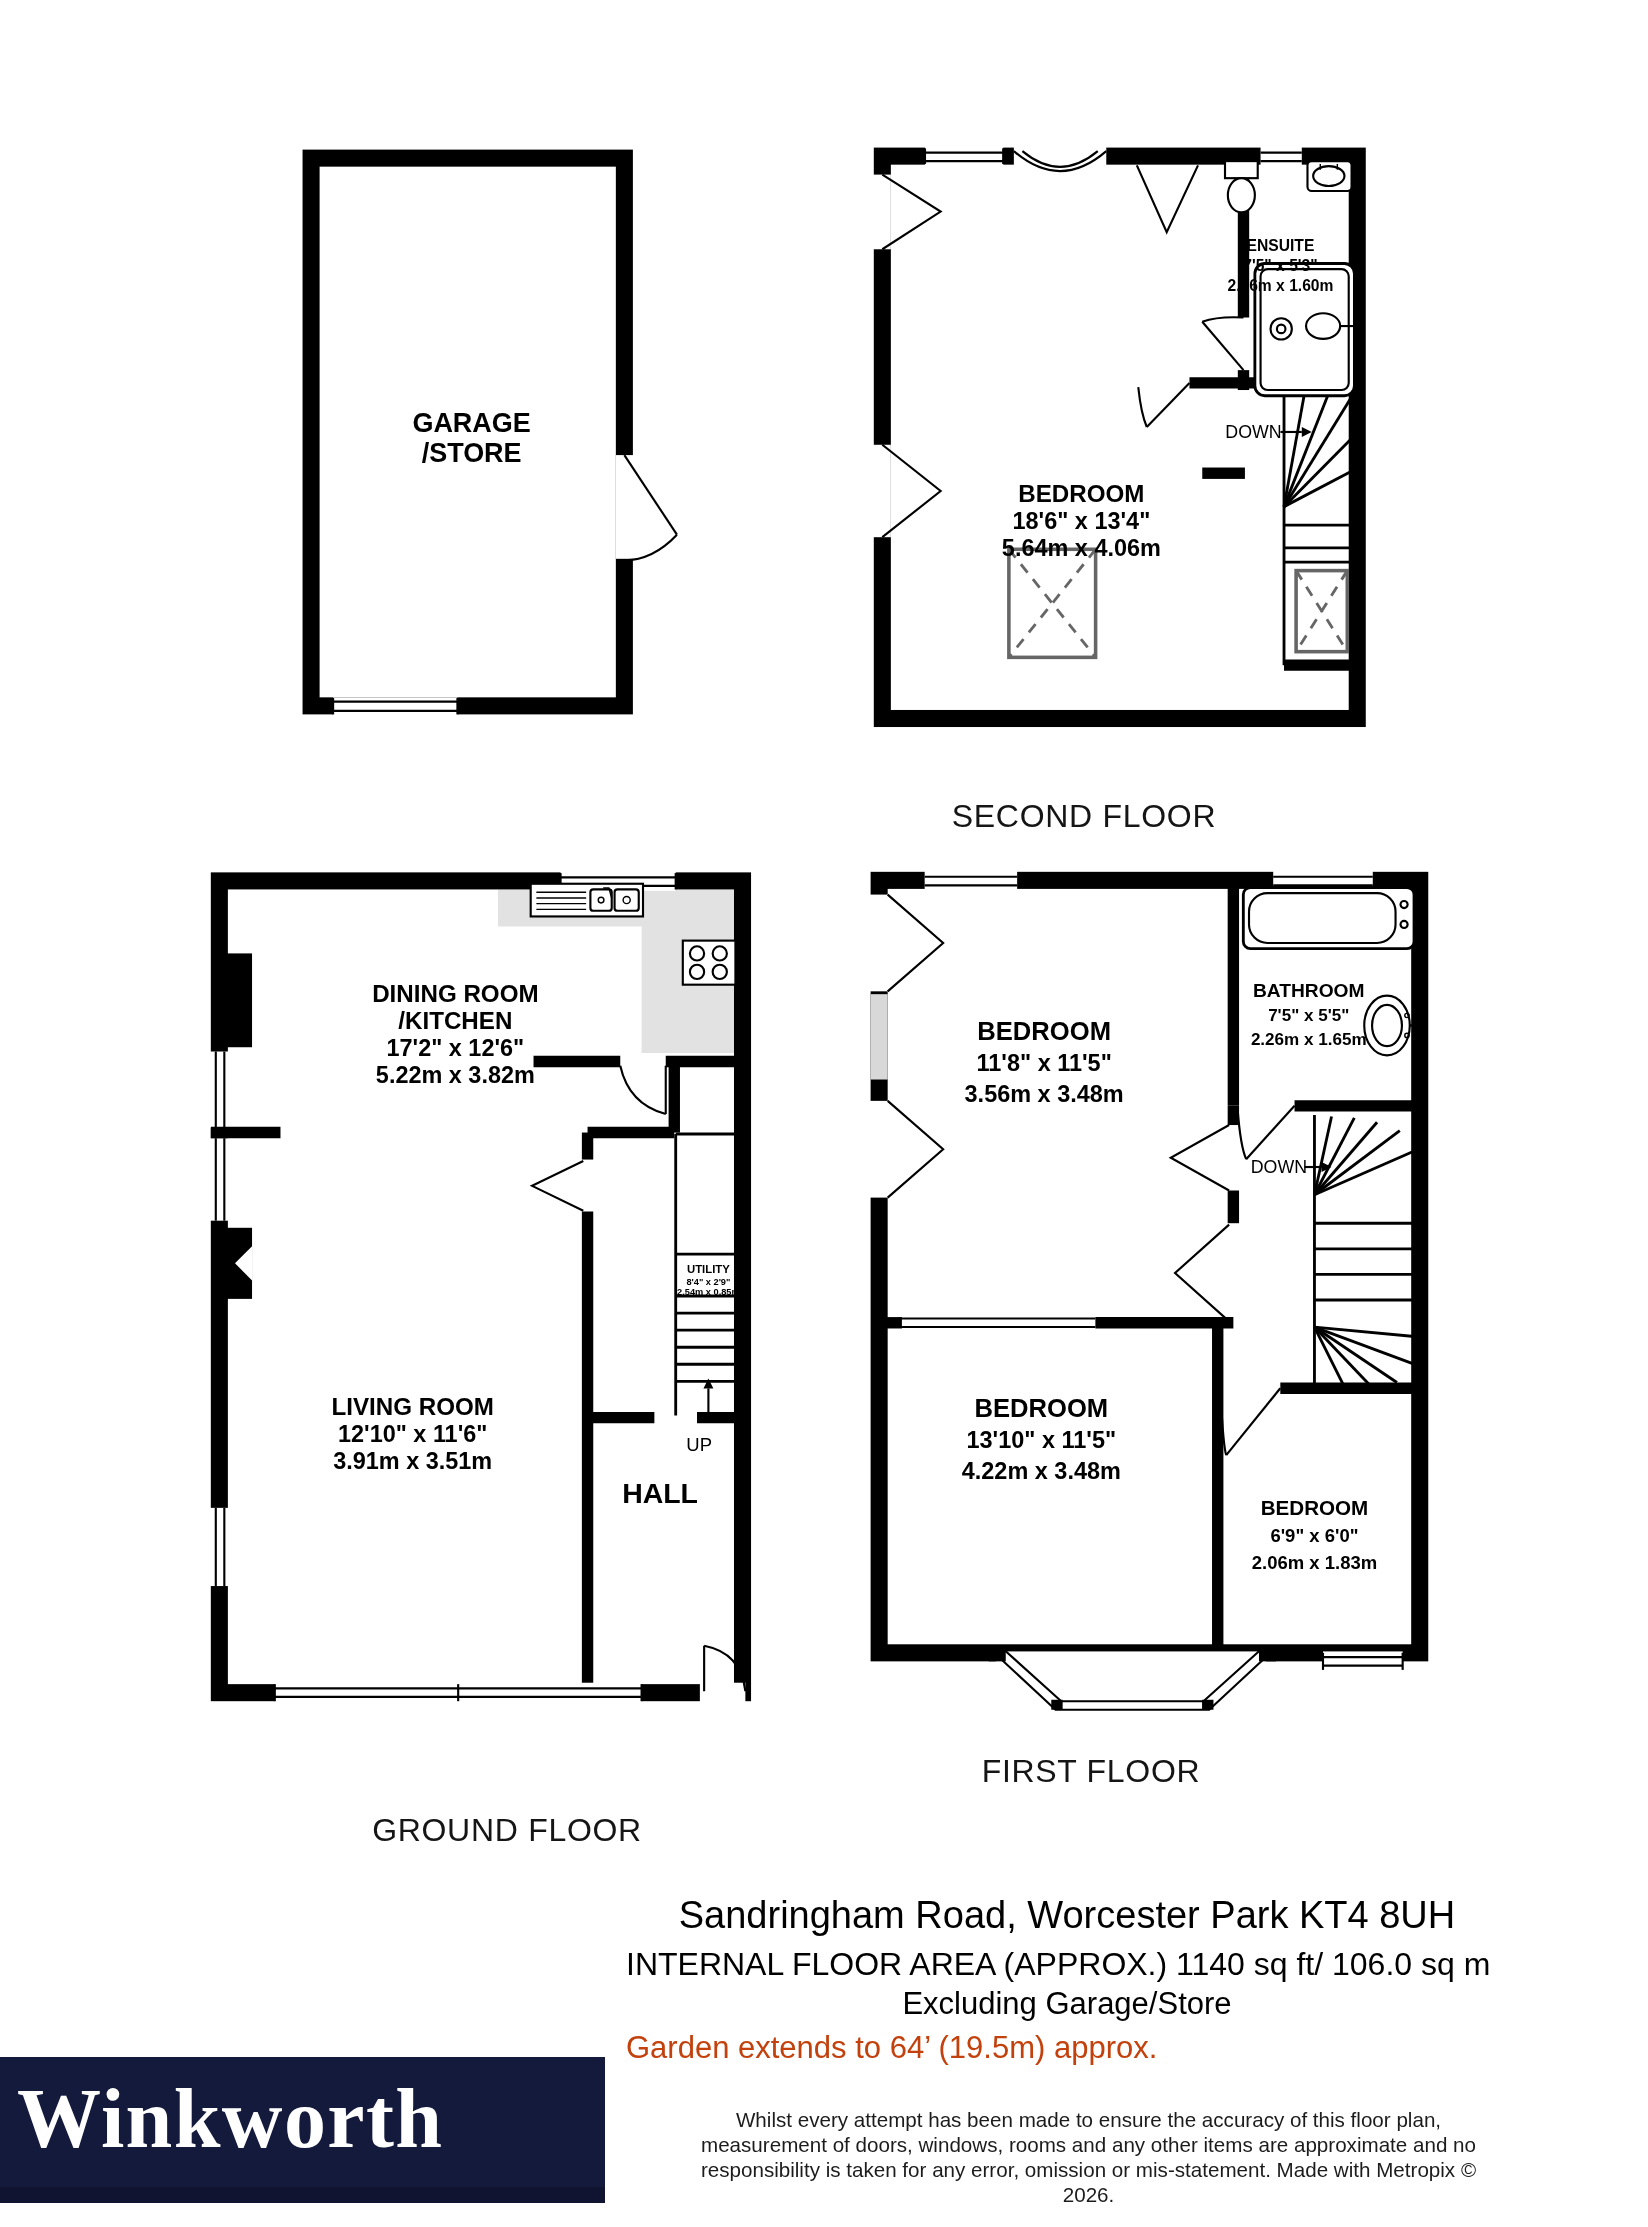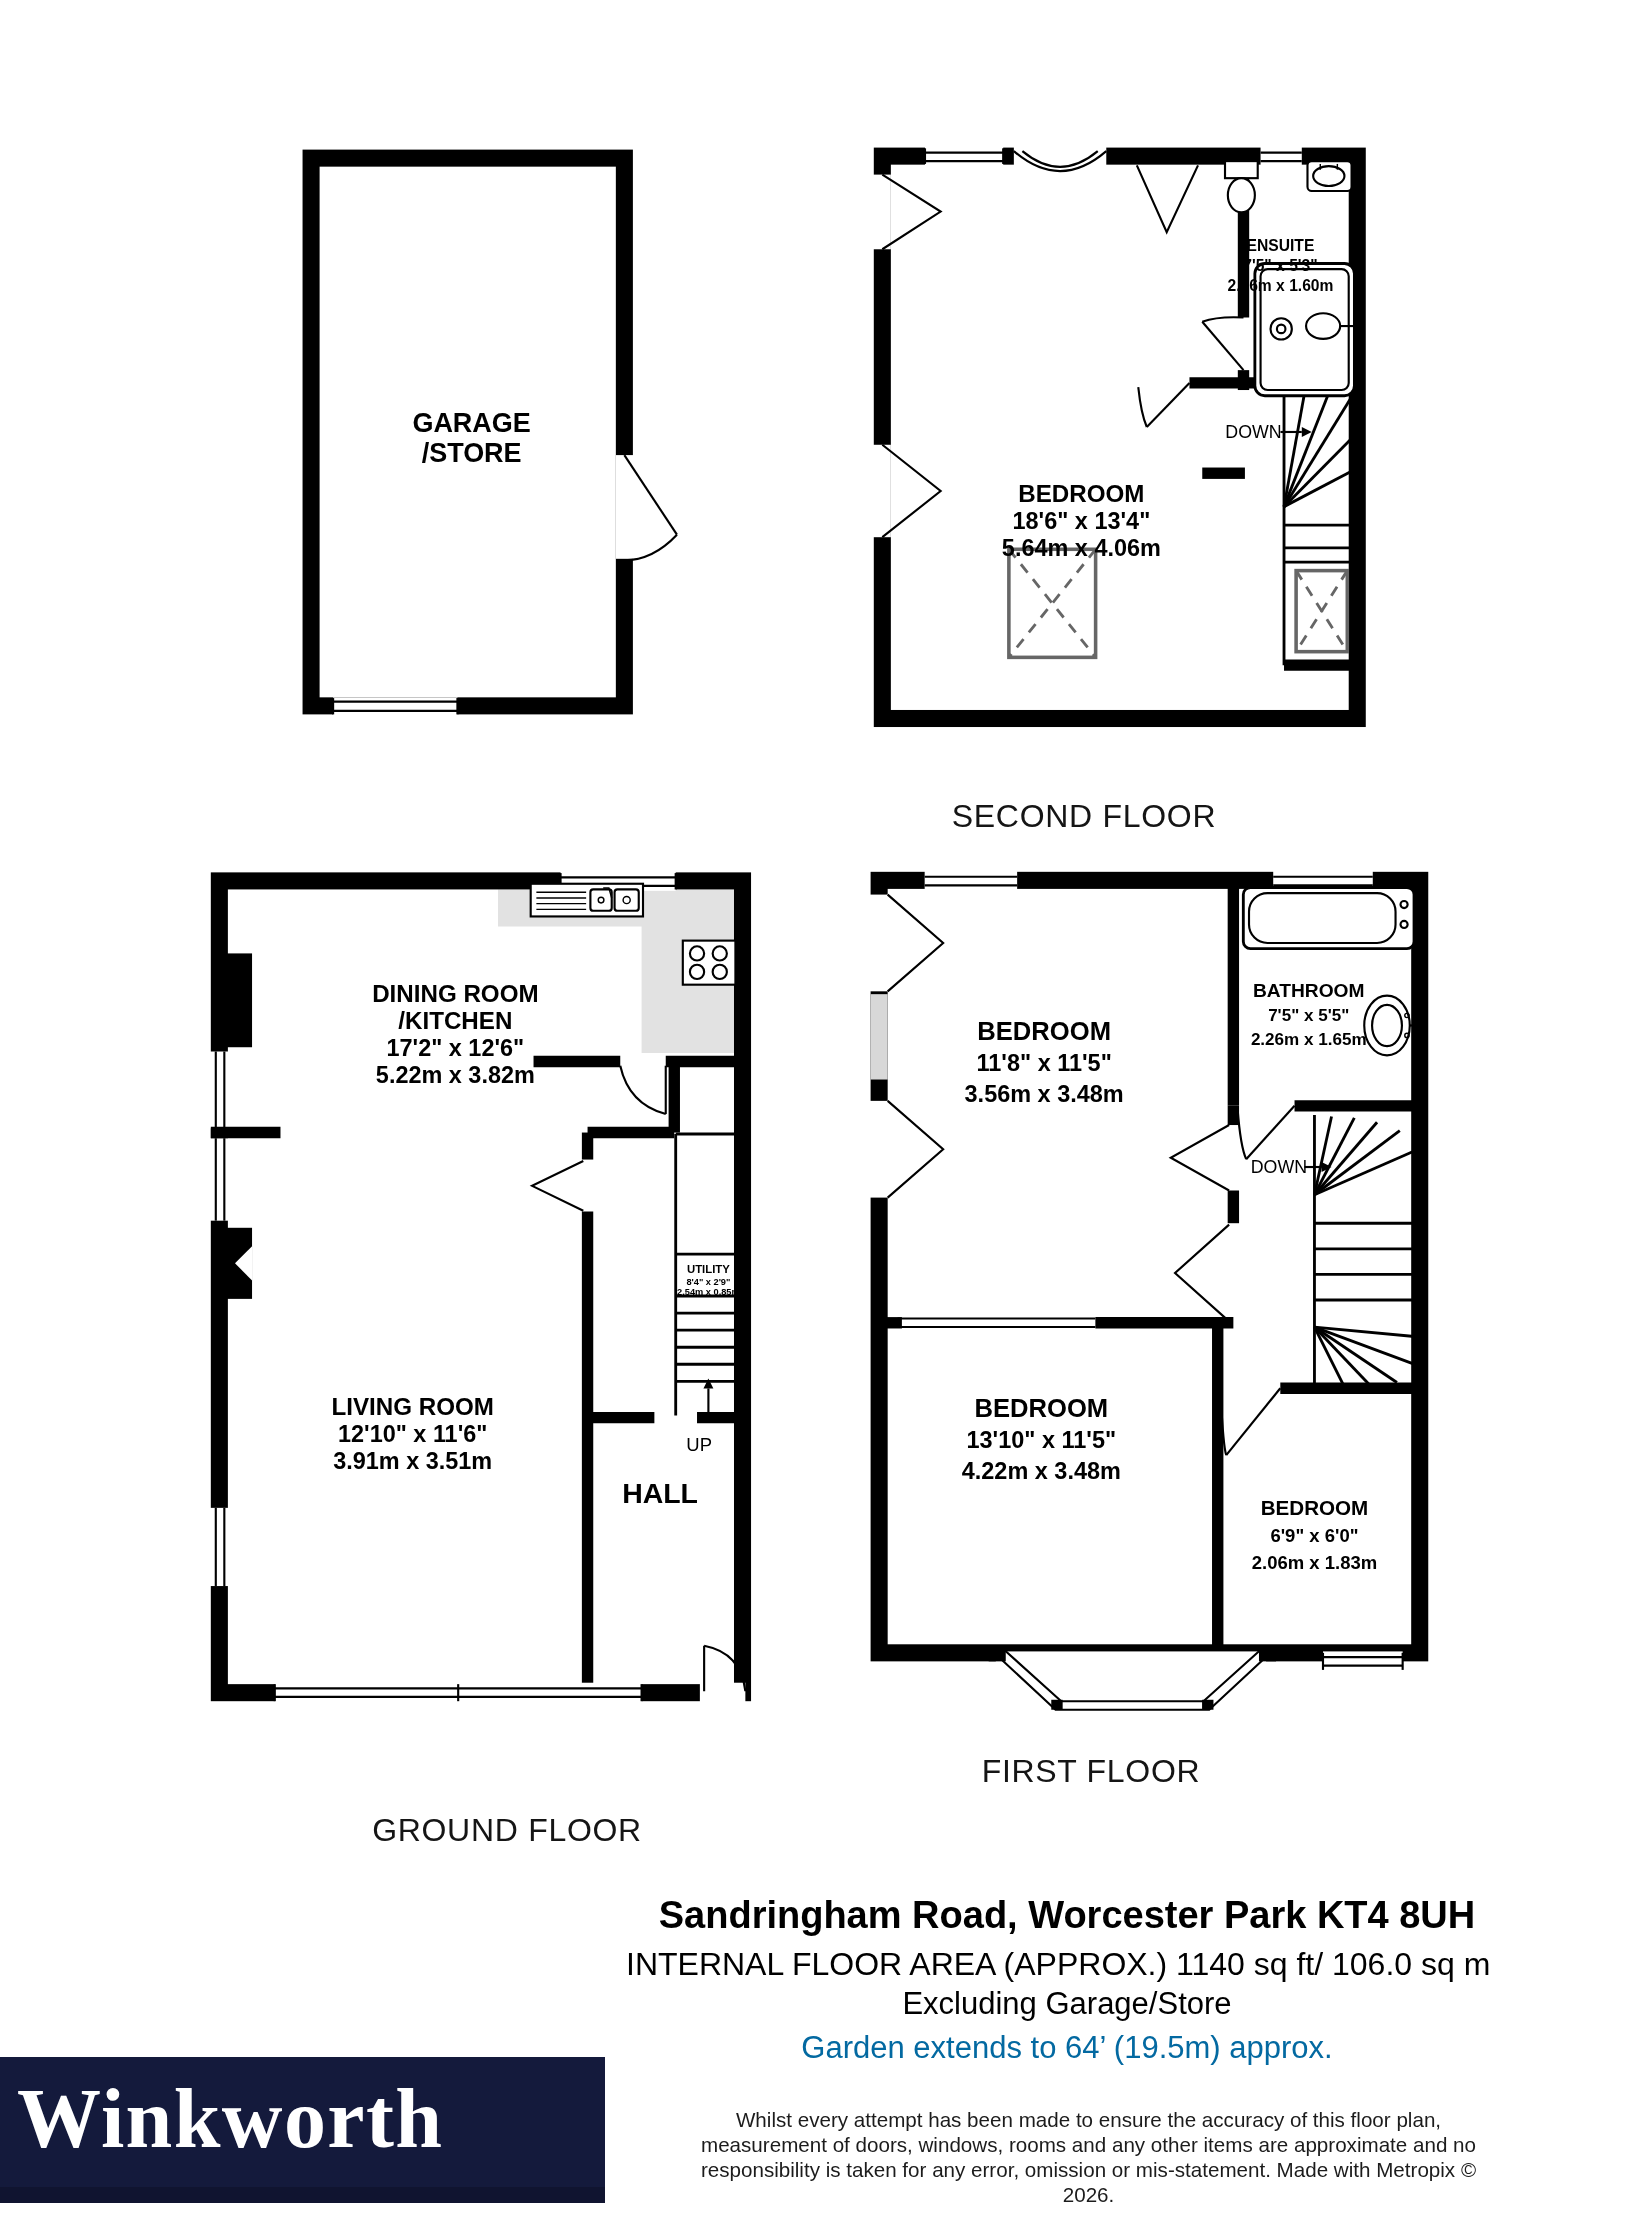--- a/index.html
+++ b/index.html
@@ -31,27 +31,27 @@
   .t22{font-size:22px;}
   .t16{font-size:16px;}
   .t13{font-size:13px;}
   .t40{font-size:40px;}
   .nav{font-weight:400;font-size:25px;}
   .upnav{font-weight:400;font-size:26px;}
   
   .floor-caption{position:absolute;transform:translateX(-50%);font-size:32px;color:#151515;
                  letter-spacing:0.7px;white-space:nowrap;}
   .addr{position:absolute;left:626px;top:1894px;width:882px;text-align:center;
-        font-size:38px;font-weight:700;color:#000;white-space:nowrap;}
+        font-size:38px;font-weight:400;color:#000;white-space:nowrap;}
   .area-line{position:absolute;left:626px;top:1946px;width:882px;text-align:left;
         font-size:32px;color:#000;white-space:nowrap;}
   .excl-line{position:absolute;left:626px;top:1986px;width:882px;text-align:center;
         font-size:31px;color:#000;white-space:nowrap;}
-  .garden-line{position:absolute;left:626px;top:2030px;width:882px;text-align:center;
-        font-size:31px;color:#0369a1;white-space:nowrap;}
+  .garden-line{position:absolute;left:626px;top:2030px;width:882px;text-align:left;
+        font-size:31px;color:#c2410c;white-space:nowrap;}
   .disclaimer{position:absolute;left:676px;top:2107px;width:825px;text-align:center;
         font-size:20.6px;line-height:25px;color:#1c1c1c;}
   .logo{position:absolute;left:0;top:2057px;width:605px;height:146px;background:#141A3C;}
   .logo-strip{position:absolute;left:0;bottom:0;width:100%;height:15.7px;background:#101430;}
   .brand{position:absolute;left:17px;top:12.8px;font-family:"Liberation Serif",serif;
          font-weight:700;font-size:84px;color:#ffffff;letter-spacing:1.4px;}
 </style>
 </head>
 <body>
 

